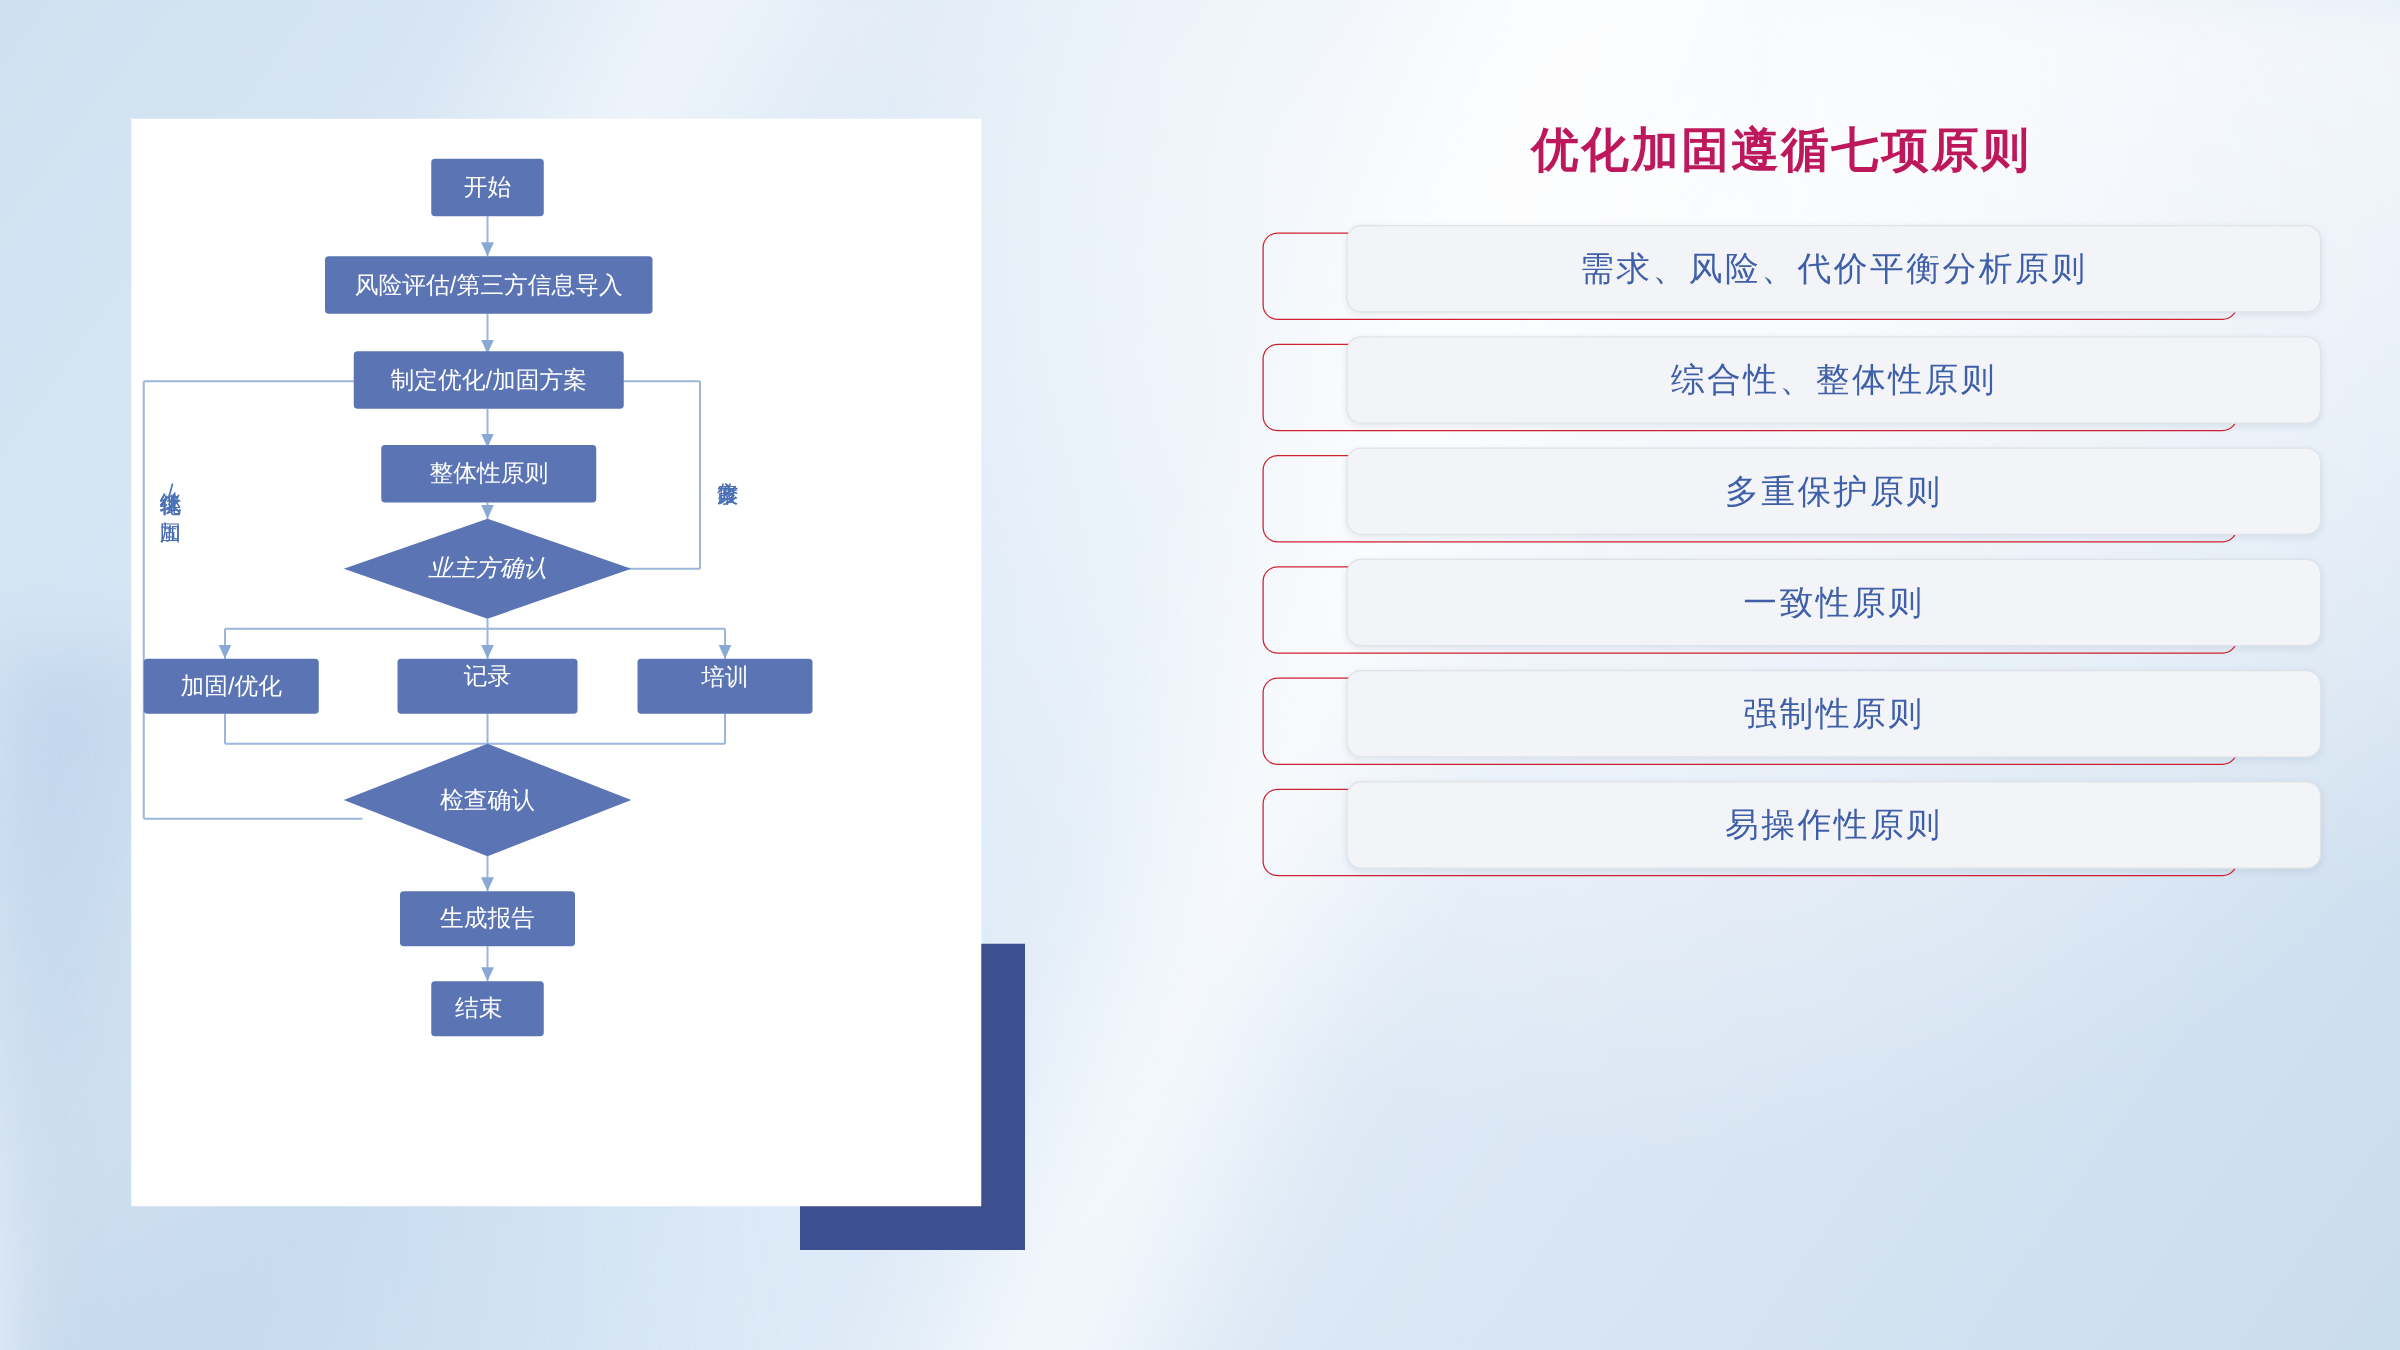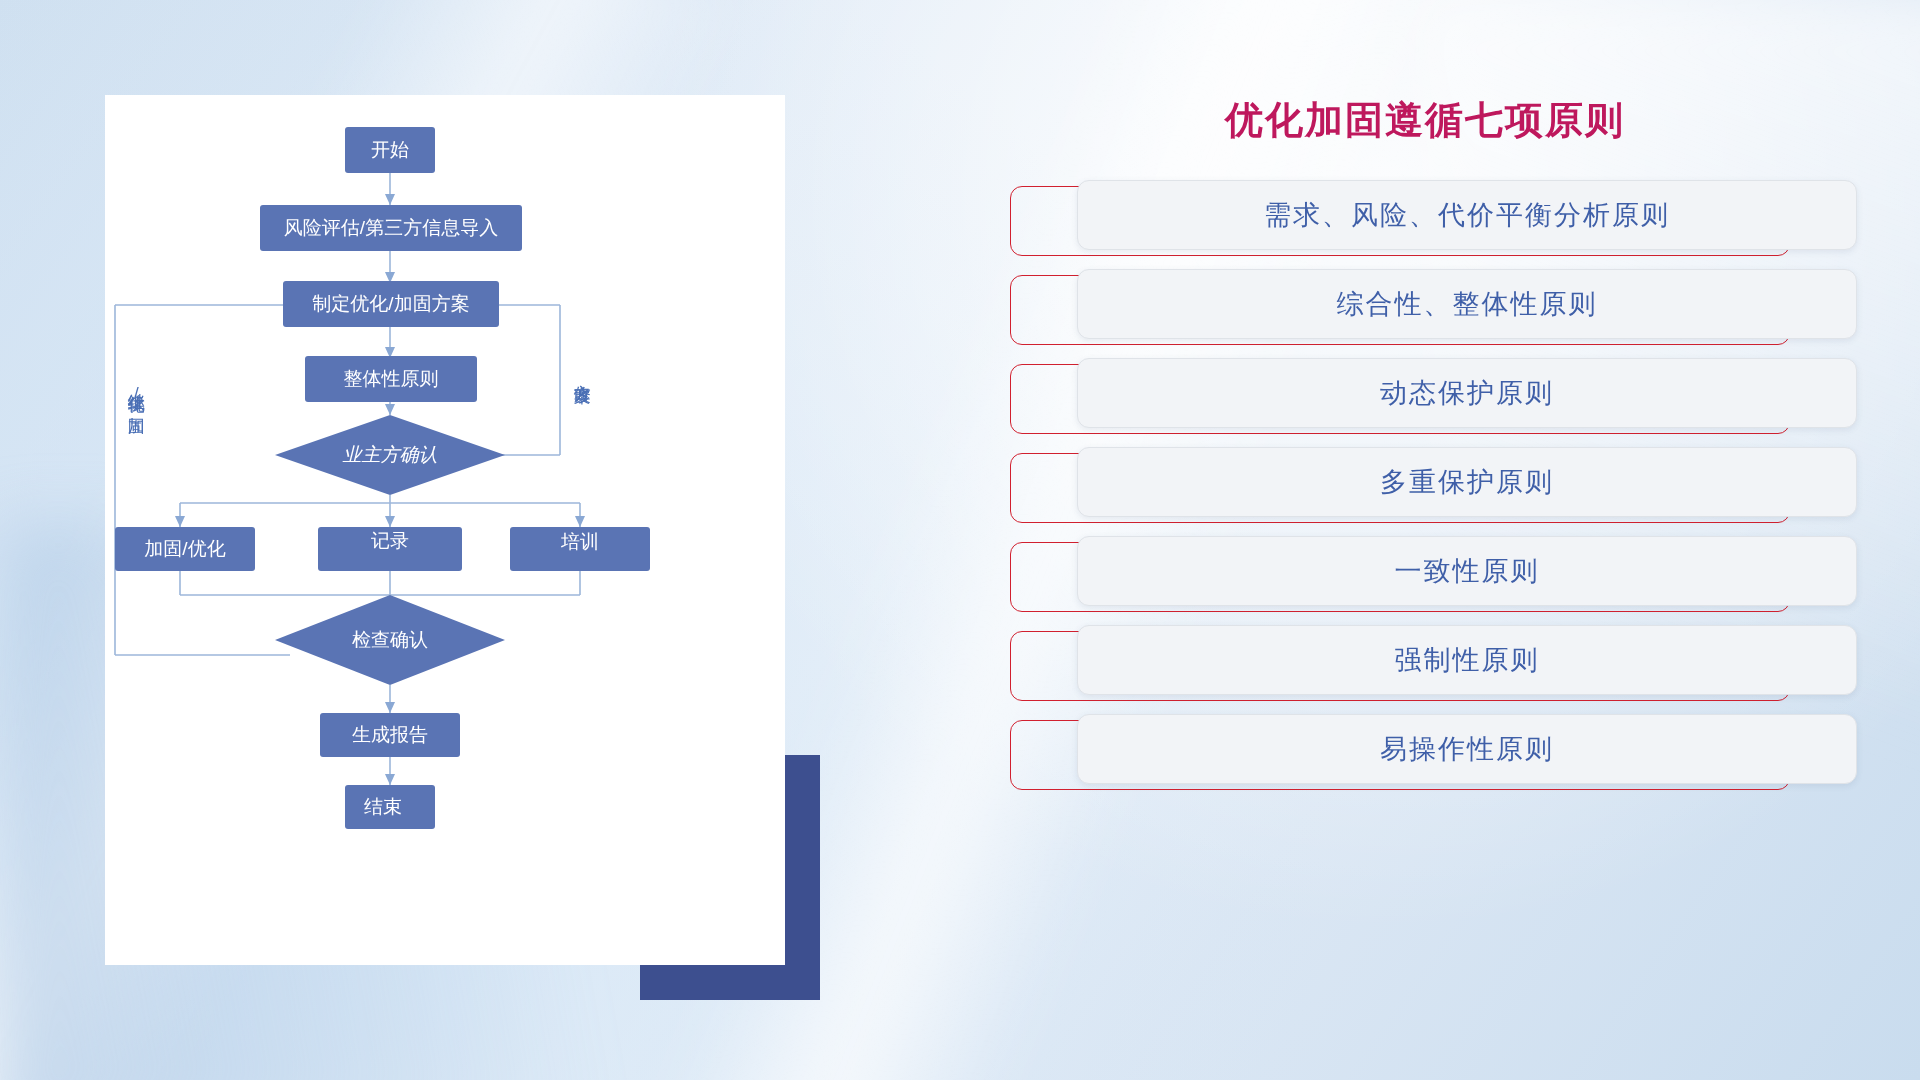--- a/index.html
+++ b/index.html
@@ -220,24 +220,20 @@
   <div class="principle-wrap">
     <div class="principle-accent"></div>
     <div class="principle-card">需求、风险、代价平衡分析原则</div>
   </div>
 
   <div class="principle-wrap">
     <div class="principle-accent"></div>
     <div class="principle-card">综合性、整体性原则</div>
   </div>
 
-  <div class="principle-wrap">
-    <div class="principle-accent"></div>
-    <div class="principle-card">动态保护原则</div>
-  </div>
 
   <div class="principle-wrap">
     <div class="principle-accent"></div>
     <div class="principle-card">多重保护原则</div>
   </div>
 
   <div class="principle-wrap">
     <div class="principle-accent"></div>
     <div class="principle-card">一致性原则</div>
   </div>

